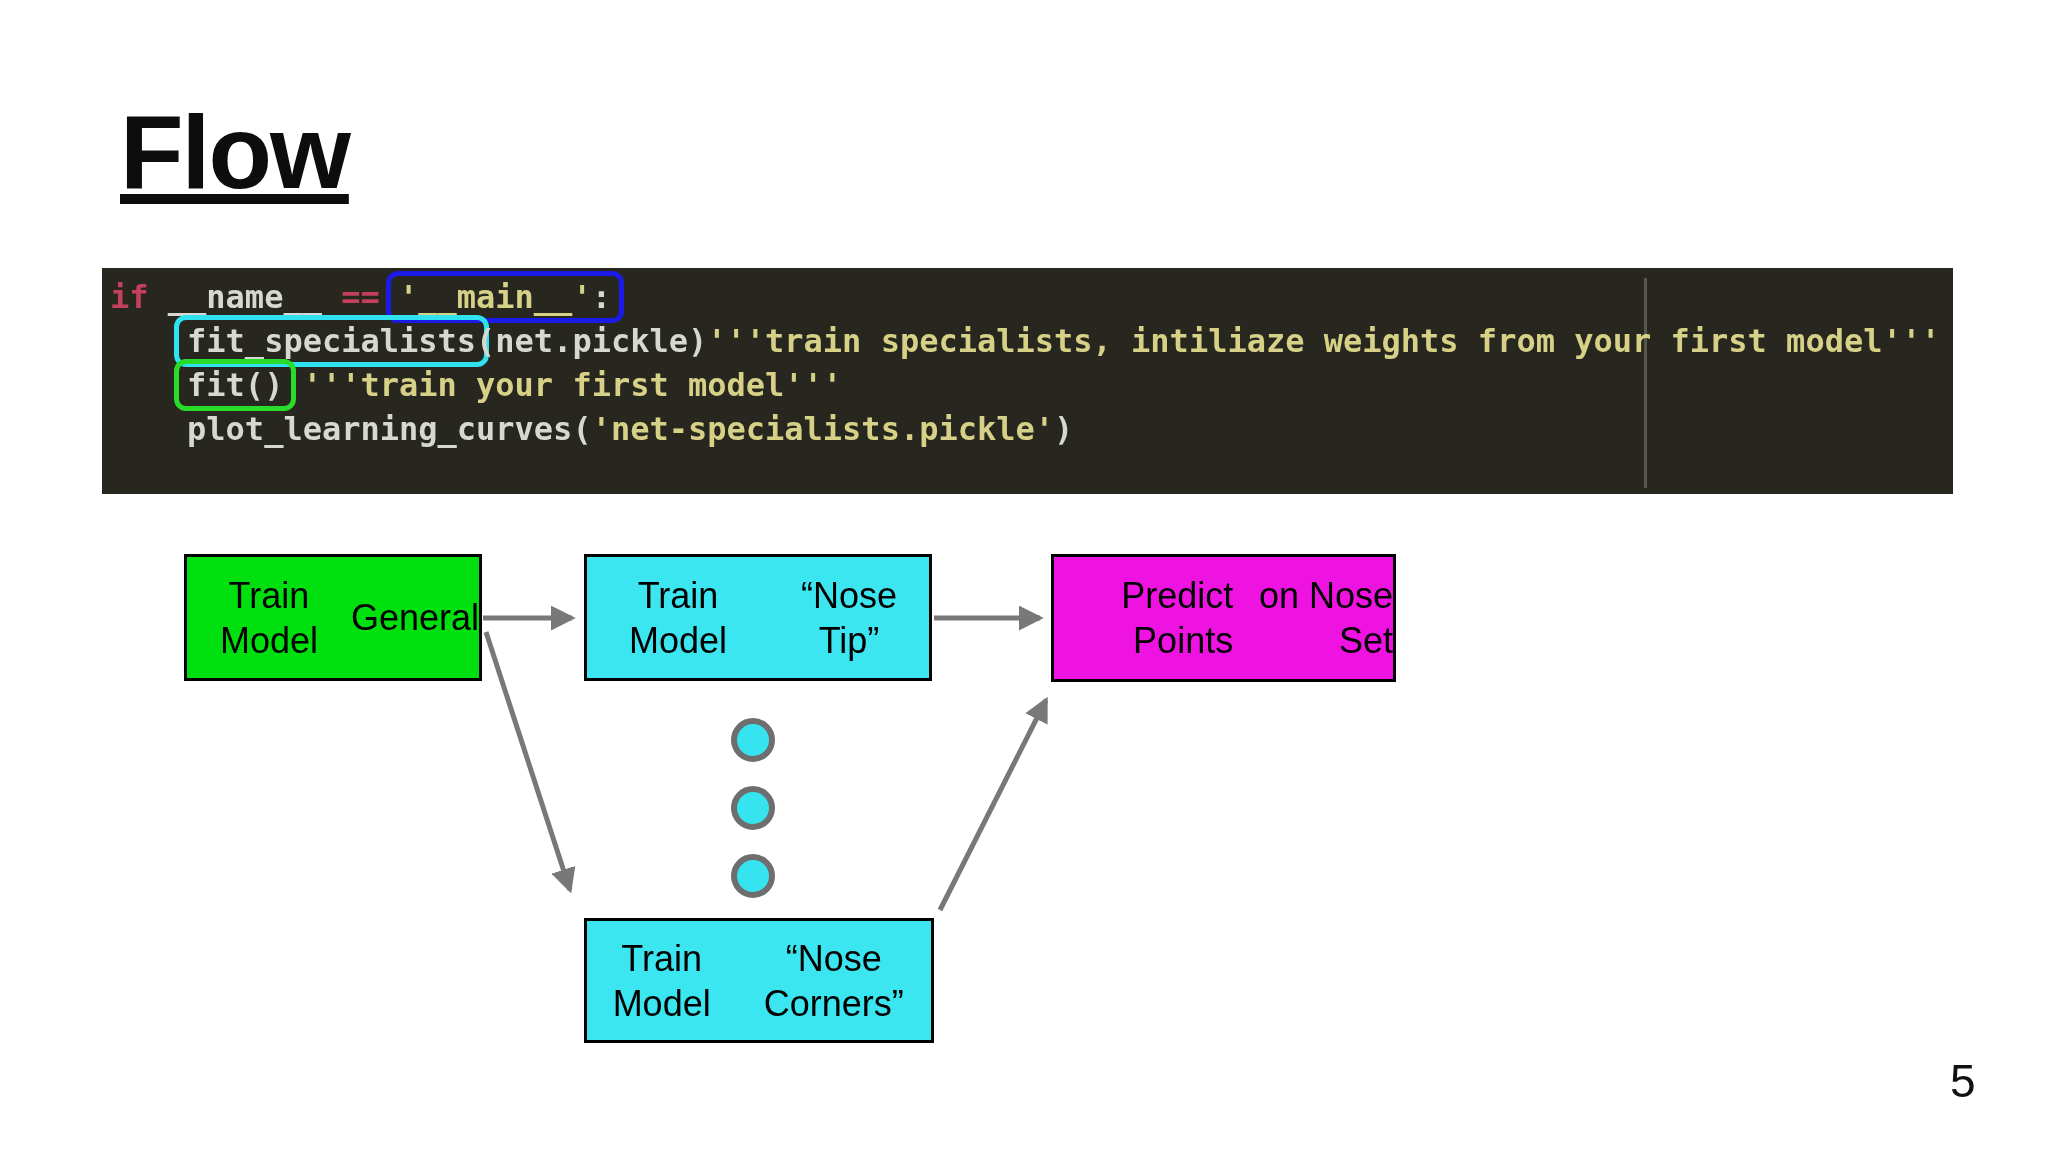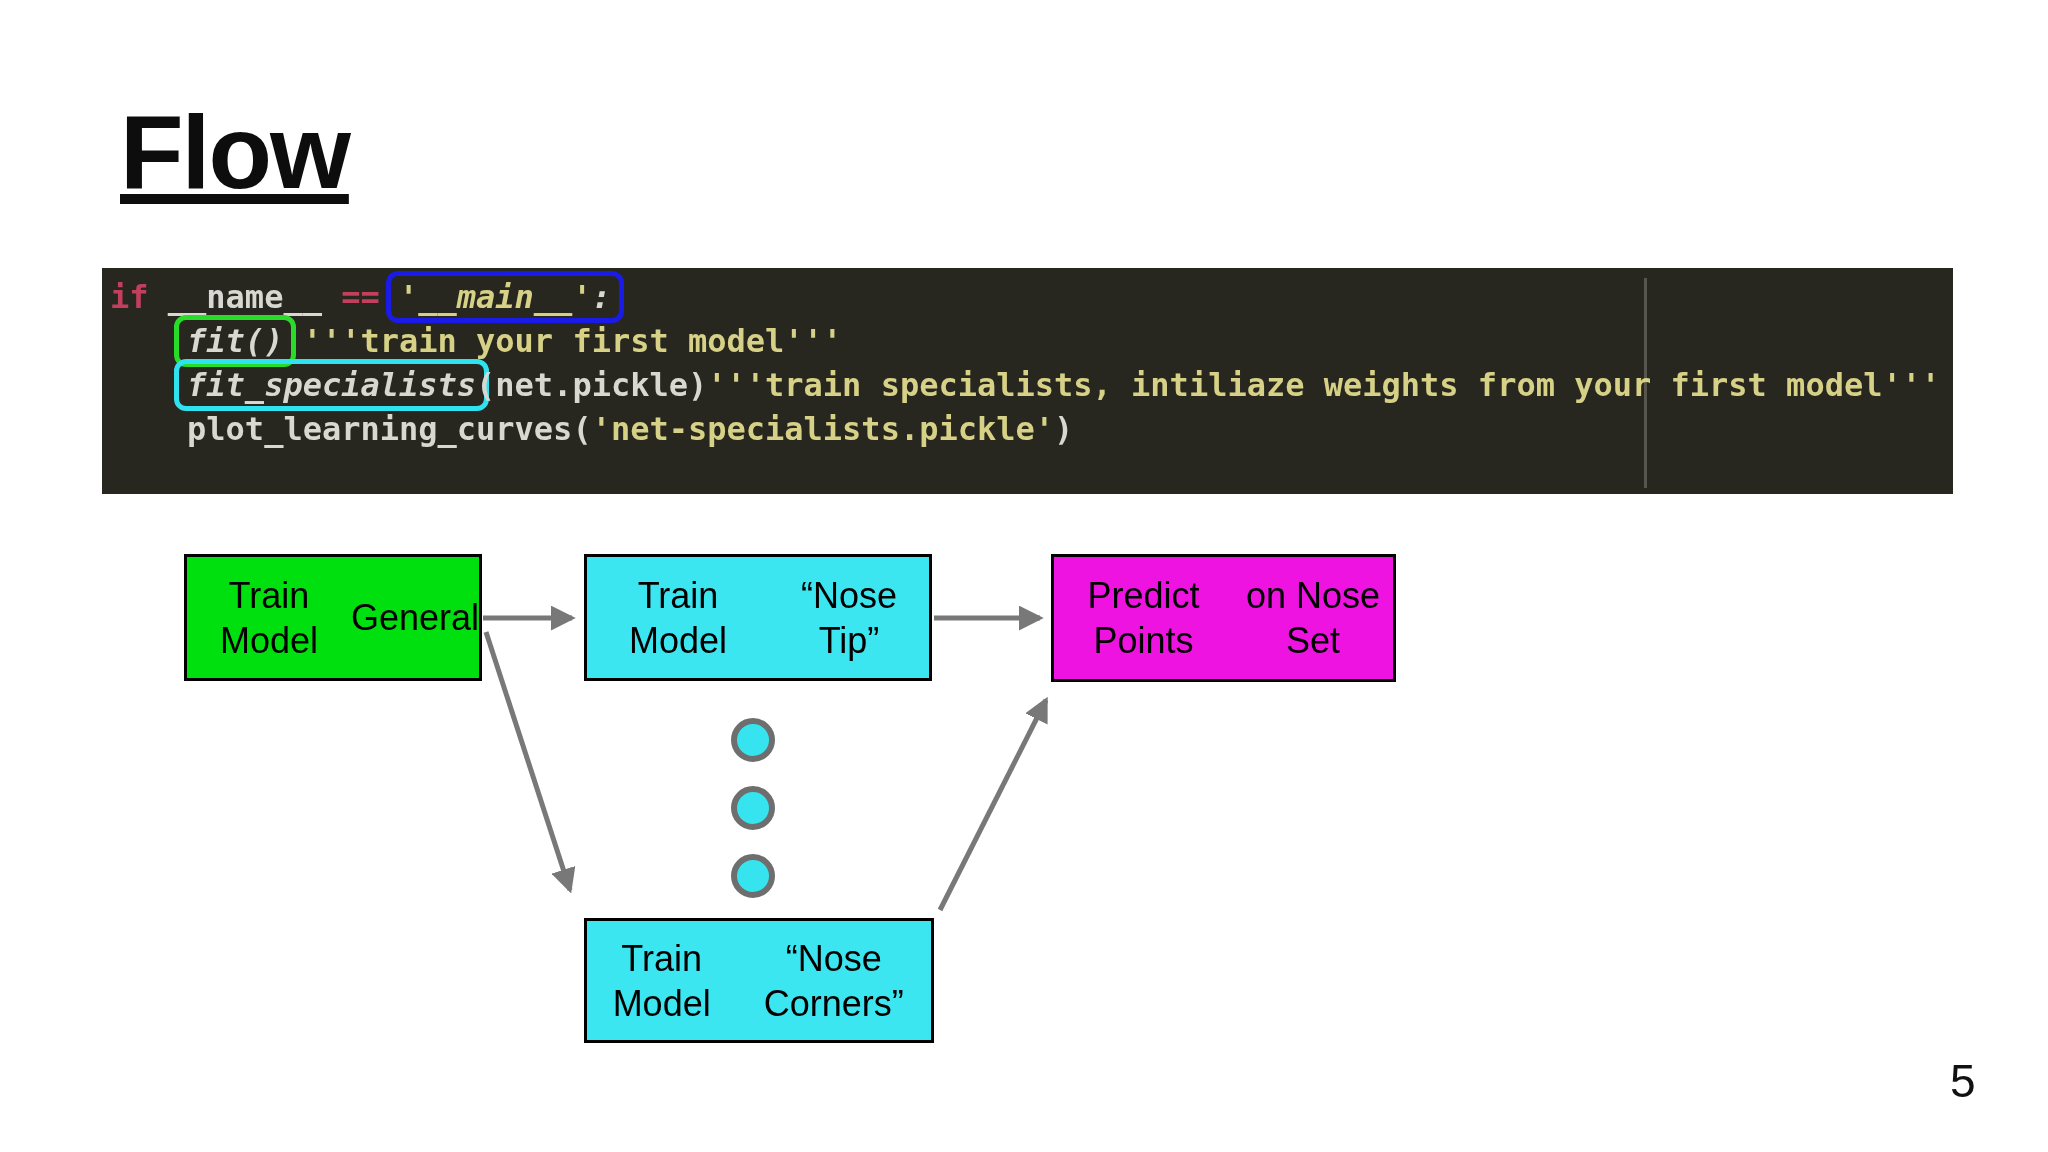--- a/index.html
+++ b/index.html
@@ -21,62 +21,62 @@
     position:absolute; left:102px; top:268px; width:1851px; height:226px;
     background:#272720; box-sizing:border-box; padding:7px 0 0 8px;
     font-family:"DejaVu Sans Mono", monospace; font-weight:bold;
     font-size:32px; line-height:44px; color:#d8d8d2;
   }
   .code-line { white-space:pre; height:44px; position:relative; z-index:1; }
   .kw    { color:#c23f5e; }
   .str   { color:#d6d186; }
   .plain { color:#d8d8d2; }
   .hl {
-    border:5px solid; border-radius:12px; padding:2px 8px; margin:0 -13px;font-style:italic;
+    border:5px solid; border-radius:12px; padding:2px 8px; margin:0 -13px;
   }
   .hl-blue    { border-color:#1b1be8; }
   .hl-green   { border-color:#29dc29; }
   .hl-cyan    { border-color:#2ee3ef; }
   .hl-magenta { border-color:#f11fd1; }
   .col-guide {
     position:absolute; left:1542px; top:10px; bottom:6px; width:3px;
     background:#56564c; z-index:0;
   }
 
   
   .node {
     position:absolute; border:3px solid #000; box-sizing:border-box;
     display:flex; flex-direction:row; align-items:center; justify-content:center;
     font-size:36px; line-height:45px; color:#000; text-align:center;
   }
   .node-general { left:184px;  top:554px; width:298px; height:127px; background:#00e00e; }
   .node-nose    { left:584px;  top:554px; width:348px; height:127px; background:#3ce6f0; }
-  .node-predict { left:1051px; top:554px; width:345px; height:128px; background:#ee13e0; }
+  .node-predict { left:1051px; top:554px; width:345px; height:128px; background:#ee13e0;text-align:right; }
   .node-mouth   { left:584px;  top:918px; width:350px; height:125px; background:#3ce6f0; }
 
   .overlay { position:absolute; left:0; top:0; pointer-events:none; }
 
   .page-number {
     position:absolute; left:1950px; top:1058px;
     font-size:46px; line-height:1; color:#111;
   }
 </style>
 </head>
 <body>
 
 <h1 class="slide-title">Flow</h1>
 
 <section class="code-block">
   <div class="col-guide"></div>
 
   <div class="code-line"><span class="kw">if</span><span class="plain"> __name__ </span><span class="kw">==</span><span class="plain"> </span><span class="hl hl-blue"><span class="str">'__main__'</span><span class="plain">:</span></span></div>
 
+  <div class="code-line"><span class="plain">    </span><span class="hl hl-cyan"><span class="plain">fit_specialists</span></span><span class="plain">(net.pickle)</span><span class="str">'''train specialists, intiliaze weights from your first model'''</span></div>
+
   <div class="code-line"><span class="plain">    </span><span class="hl hl-green"><span class="plain">fit()</span></span><span class="plain"> </span><span class="str">'''train your first model'''</span></div>
-
-  <div class="code-line"><span class="plain">    </span><span class="hl hl-cyan"><span class="plain">fit_specialists</span></span><span class="plain">(net.pickle)</span><span class="str">'''train specialists, intiliaze weights from your first model'''</span></div>
 
   <div class="code-line"><span class="plain">    plot_learning_curves(</span><span class="str">'net-specialists.pickle'</span><span class="plain">)</span></div>
 
 </section>
 
 <svg class="overlay" width="2048" height="1152" viewBox="0 0 2048 1152">
   <defs>
     <marker id="ah" viewBox="0 0 10 10" refX="8.5" refY="5" markerWidth="5" markerHeight="5" orient="auto">
       <path d="M0,0 L10,5 L0,10 z" fill="#787878"></path>
     </marker>

